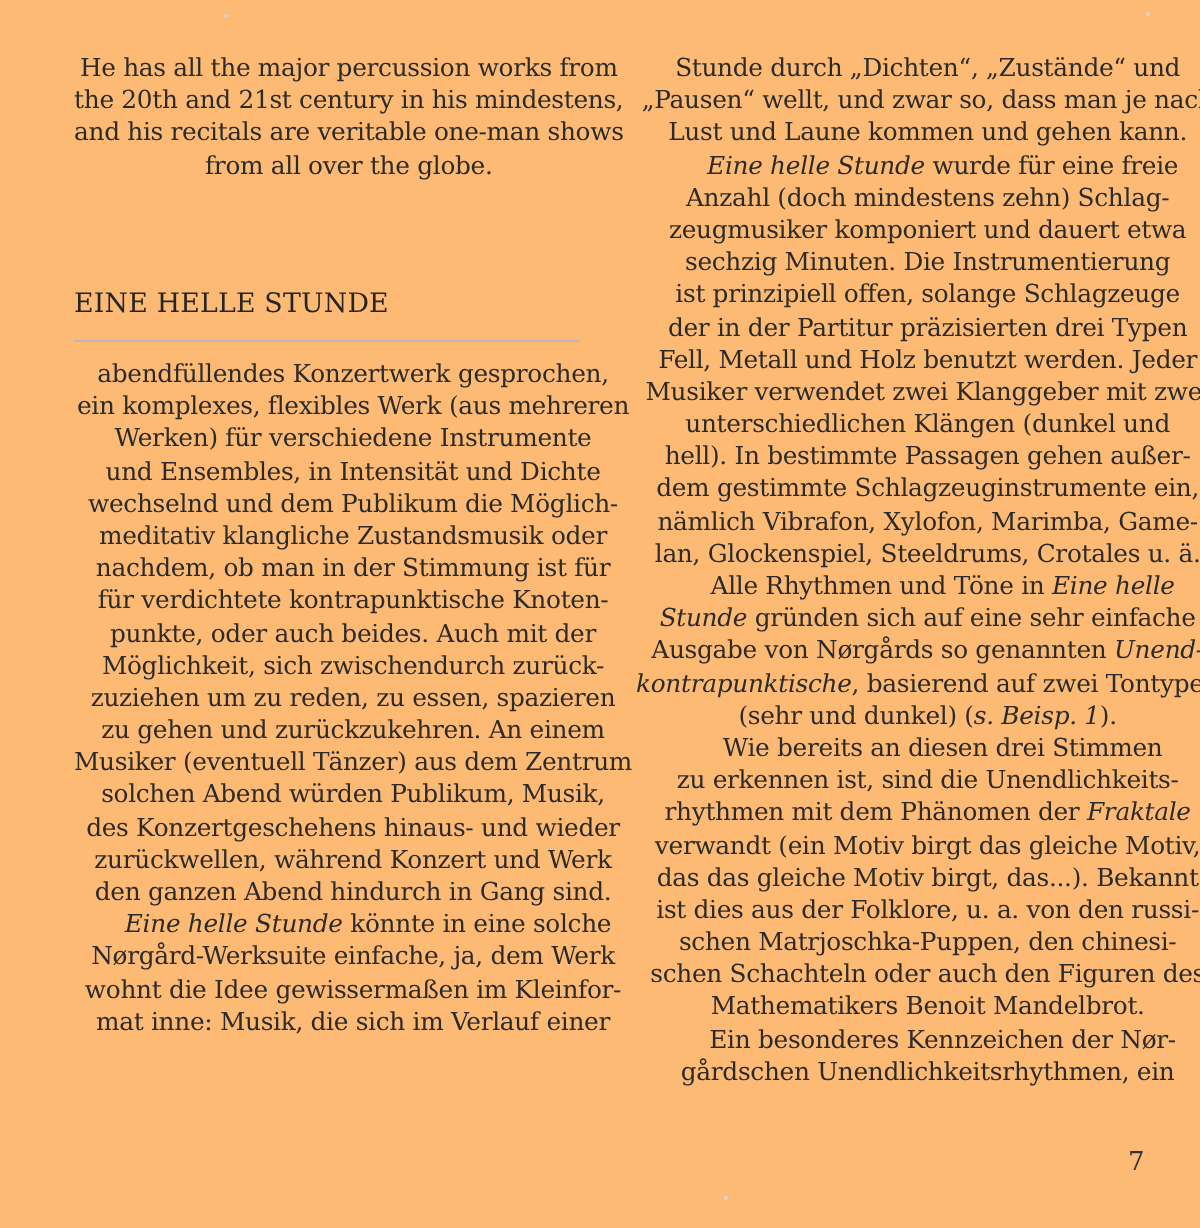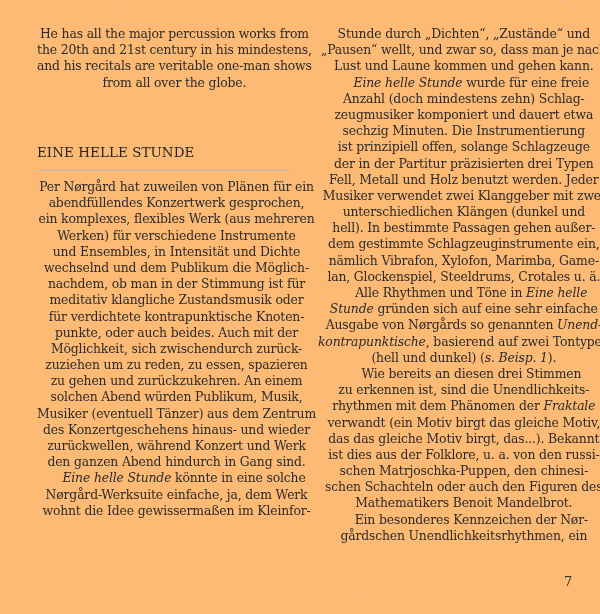--- a/index.html
+++ b/index.html
@@ -88,43 +88,43 @@
       <span class="line">the 20th and 21st century in his mindestens,</span>
       <span class="line">and his recitals are veritable one-man shows</span>
       <span class="line">from all over the globe.</span>
     </div>
 
     <div class="heading">EINE HELLE STUNDE</div>
     <div class="heading-rule"></div>
 
     <div class="block-de-left">
       <div>
-        <span class="line">Per Nørgård hat zuweilen von Plänen für ein</span>
         <span class="line">abendfüllendes Konzertwerk gesprochen,</span>
         <span class="line">ein komplexes, flexibles Werk (aus mehreren</span>
         <span class="line">Werken) für verschiedene Instrumente</span>
         <span class="line">und Ensembles, in Intensität und Dichte</span>
         <span class="line">wechselnd und dem Publikum die Möglich-</span>
+        <span class="line">meditativ klangliche Zustandsmusik oder</span>
         <span class="line">nachdem, ob man in der Stimmung ist für</span>
-        <span class="line">meditativ klangliche Zustandsmusik oder</span>
         <span class="line">für verdichtete kontrapunktische Knoten-</span>
         <span class="line">punkte, oder auch beides. Auch mit der</span>
         <span class="line">Möglichkeit, sich zwischendurch zurück-</span>
         <span class="line">zuziehen um zu reden, zu essen, spazieren</span>
         <span class="line">zu gehen und zurückzukehren. An einem</span>
+        <span class="line">Musiker (eventuell Tänzer) aus dem Zentrum</span>
         <span class="line">solchen Abend würden Publikum, Musik,</span>
-        <span class="line">Musiker (eventuell Tänzer) aus dem Zentrum</span>
         <span class="line">des Konzertgeschehens hinaus- und wieder</span>
         <span class="line">zurückwellen, während Konzert und Werk</span>
         <span class="line">den ganzen Abend hindurch in Gang sind.</span>
       </div>
       <div>
         <span class="line indent"><em>Eine helle Stunde</em><span> könnte in eine solche</span></span>
         <span class="line">Nørgård-Werksuite einfache, ja, dem Werk</span>
         <span class="line">wohnt die Idee gewissermaßen im Kleinfor-</span>
+        <span class="line">mat inne: Musik, die sich im Verlauf einer</span>
       </div>
     </div>
   </div>
 
   <div class="col col-right">
     <div class="block-de-right">
 
       <div>
         <span class="line">Stunde durch „Dichten“, „Zustände“ und</span>
         <span class="line">„Pausen“ wellt, und zwar so, dass man je nach</span>
@@ -145,21 +145,21 @@
         <span class="line">dem gestimmte Schlagzeuginstrumente ein,</span>
         <span class="line">nämlich Vibrafon, Xylofon, Marimba, Game-</span>
         <span class="line">lan, Glockenspiel, Steeldrums, Crotales u. ä.</span>
       </div>
 
       <div>
         <span class="line indent"><span>Alle Rhythmen und Töne in </span><em>Eine helle</em></span>
         <span class="line"><em>Stunde</em><span> gründen sich auf eine sehr einfache</span></span>
         <span class="line"><span>Ausgabe von Nørgårds so genannten </span><em>Unend-</em></span>
         <span class="line"><em>kontrapunktische</em><span>, basierend auf zwei Tontypen</span></span>
-        <span class="line"><span>(hell und dunkel) (</span><em>s. Beisp. 1</em><span>).</span></span>
+        <span class="line"><span>(sehr und dunkel) (</span><em>s. Beisp. 1</em><span>).</span></span>
       </div>
 
       <div>
         <span class="line indent">Wie bereits an diesen drei Stimmen</span>
         <span class="line">zu erkennen ist, sind die Unendlichkeits-</span>
         <span class="line"><span>rhythmen mit dem Phänomen der </span><em>Fraktale</em></span>
         <span class="line">verwandt (ein Motiv birgt das gleiche Motiv,</span>
         <span class="line">das das gleiche Motiv birgt, das...). Bekannt</span>
         <span class="line">ist dies aus der Folklore, u. a. von den russi-</span>
         <span class="line">schen Matrjoschka-Puppen, den chinesi-</span>

